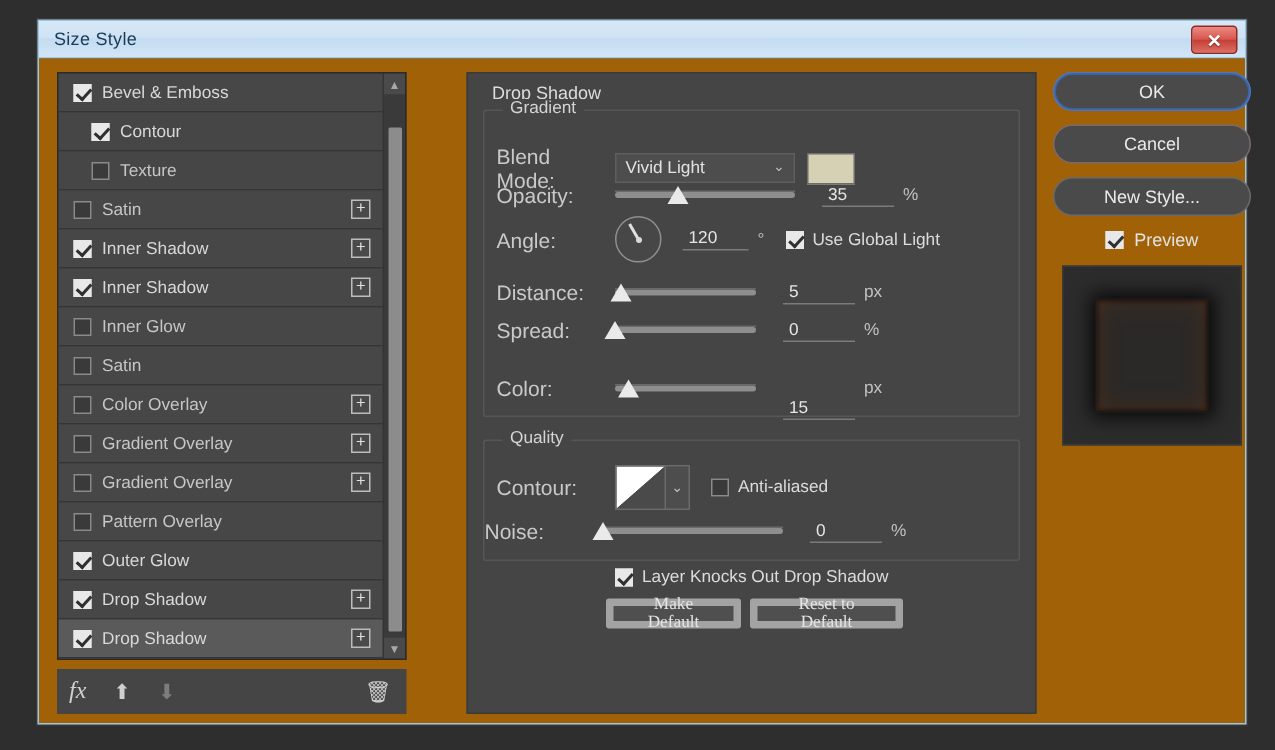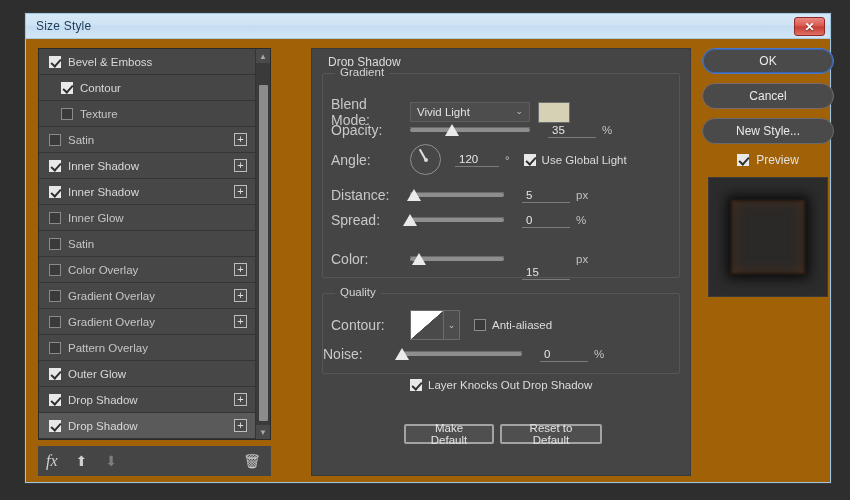--- a/index.html
+++ b/index.html
@@ -265,26 +265,26 @@
     border: 1px solid #6b6b6b; border-left: none;
     background: #4d4d4d;
     display: flex; align-items: center; justify-content: center;
     font-size: 9px; color: #c4c4c4;
     cursor: pointer;
   }
 
   .pbtn {
     height: 20px; padding: 0 10px;
     background: #4f4f4f;
-    border: 2px solid #a3a3a3;
+    border: 5px solid #a3a3a3;
     border-radius: 2px;
     color: #e4e4e4; font-size: 11.5px;
-    font-family: Liberation Sans, sans-serif;
-    cursor: pointer;
-    display: flex; align-items: center; justify-content: center; margin-top: 25px;
+    font-family: Liberation Serif, serif;
+    cursor: pointer;
+    display: flex; align-items: center; justify-content: center;
   }
 
   
   #right { position: absolute; left: 676px; top: 9px; width: 132px; }
   .rbtn {
     width: 132px; height: 26px;
     background: #4a4a4a;
     border: 1px solid #6a6a6a;
     border-radius: 13px;
     color: #eaeaea; font-size: 12px;

